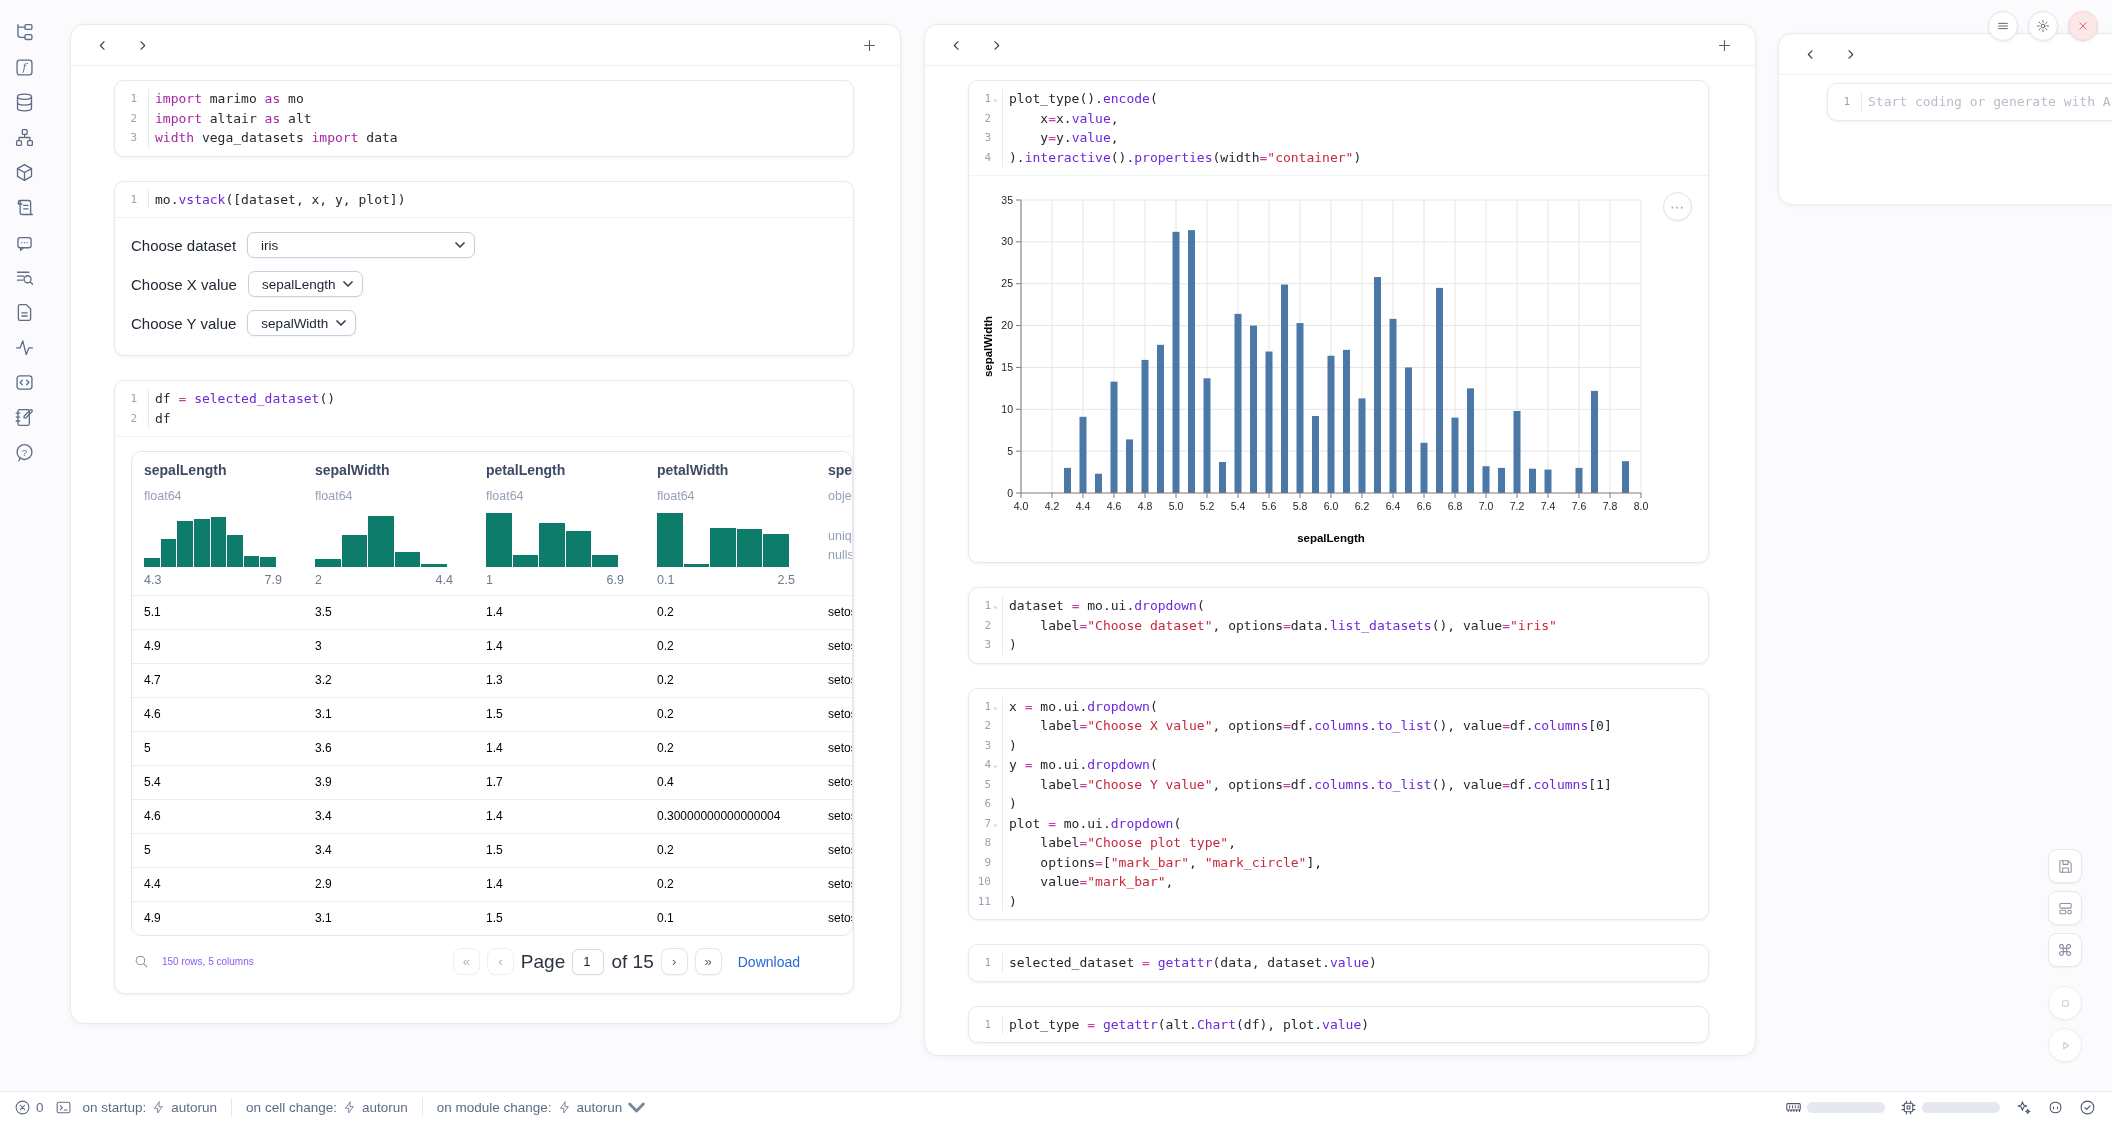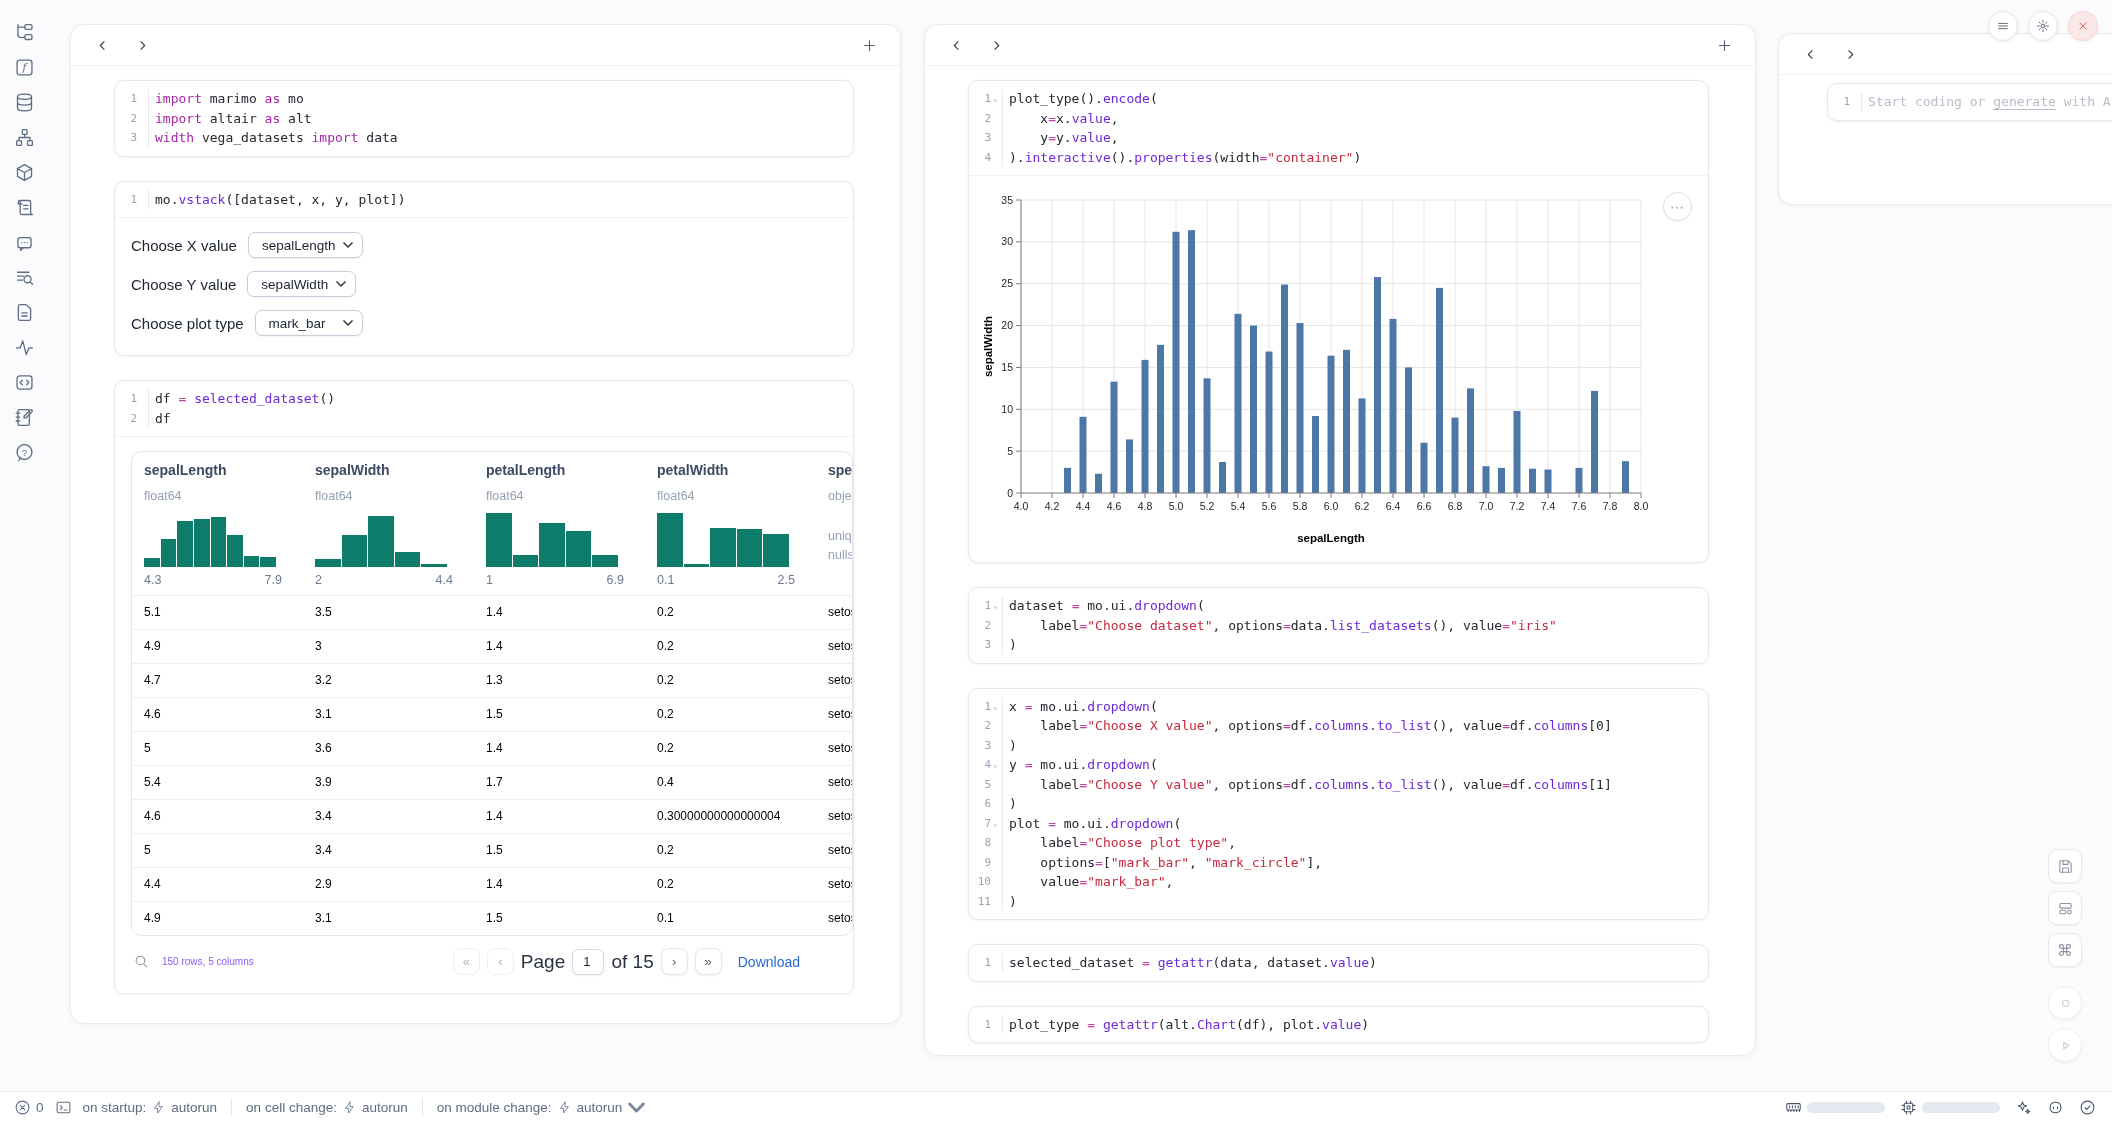--- a/index.html
+++ b/index.html
@@ -77,21 +77,21 @@
   .download{color:#2469d4;font-size:14px;margin-left:16px;display:flex;align-items:center;gap:5px;cursor:pointer}
 
   
   .chart-out{padding:12px 12px 8px 12px}
   .vega-actions{position:absolute;top:16px;right:16px;width:27px;height:27px;border-radius:50%;border:1px solid #dde0e7;
                 background:#fff;color:#98a0ae;display:flex;align-items:center;justify-content:center;font-size:14px;
                 letter-spacing:1px;cursor:pointer;box-shadow:0 1px 2px rgba(16,24,40,.05)}
 
   
   .ph{color:#b7bdc9}
-  .ph-link{text-decoration:underline;text-underline-offset:3px;cursor:pointer}
+  .ph-link{text-underline-offset:3px;cursor:pointer}
 
   
   .top-btns{position:absolute;top:11px;left:1988px;display:flex;gap:10px;z-index:5}
   .circle-btn{width:28px;height:28px;border-radius:50%;background:#fff;border:1px solid #e3e6ec;
               box-shadow:0 1px 3px rgba(16,24,40,.08);display:flex;align-items:center;justify-content:center;
               color:#4b5565;cursor:pointer}
   .circle-btn svg{width:14px;height:14px}
   .circle-btn.danger{background:#fbe7e7;border-color:#f6d4d4;color:#d95757}
 
   
@@ -265,45 +265,45 @@
             <span class="gut">
               <span class="ln">1</span>
               <span class="fold"></span>
             </span>
             <span class="cd"><span class="tk-pl">mo.</span><span class="tk-fn">vstack</span><span class="tk-pl">([dataset, x, y, plot])</span></span>
           </div>
         </div>
       <div class="cell-output">
         <div>
             <div class="ctl-row">
+              <span class="ctl-label">Choose dataset</span>
+              <span class="select wide">
+                <span class="sel-val">iris</span>
+                <span class="sel-chev">
+                  <svg width="10" height="6" viewBox="0 0 10 6" style="display:block">
+                    <path d="M1 1l4 4 4-4" fill="none" stroke="currentColor" stroke-width="1.7" stroke-linecap="round" stroke-linejoin="round"></path>
+                  </svg>
+                </span>
+              </span>
+            </div>
+            <div class="ctl-row">
               <span class="ctl-label">Choose X value</span>
               <span class="select">
                 <span class="sel-val">sepalLength</span>
                 <span class="sel-chev">
                   <svg width="10" height="6" viewBox="0 0 10 6" style="display:block">
                     <path d="M1 1l4 4 4-4" fill="none" stroke="currentColor" stroke-width="1.7" stroke-linecap="round" stroke-linejoin="round"></path>
                   </svg>
                 </span>
               </span>
             </div>
             <div class="ctl-row">
               <span class="ctl-label">Choose Y value</span>
               <span class="select">
                 <span class="sel-val">sepalWidth</span>
-                <span class="sel-chev">
-                  <svg width="10" height="6" viewBox="0 0 10 6" style="display:block">
-                    <path d="M1 1l4 4 4-4" fill="none" stroke="currentColor" stroke-width="1.7" stroke-linecap="round" stroke-linejoin="round"></path>
-                  </svg>
-                </span>
-              </span>
-            </div>
-            <div class="ctl-row">
-              <span class="ctl-label">Choose plot type</span>
-              <span class="select">
-                <span class="sel-val">mark_bar</span>
                 <span class="sel-chev">
                   <svg width="10" height="6" viewBox="0 0 10 6" style="display:block">
                     <path d="M1 1l4 4 4-4" fill="none" stroke="currentColor" stroke-width="1.7" stroke-linecap="round" stroke-linejoin="round"></path>
                   </svg>
                 </span>
               </span>
             </div>
           </div>
       </div>
     </div>

